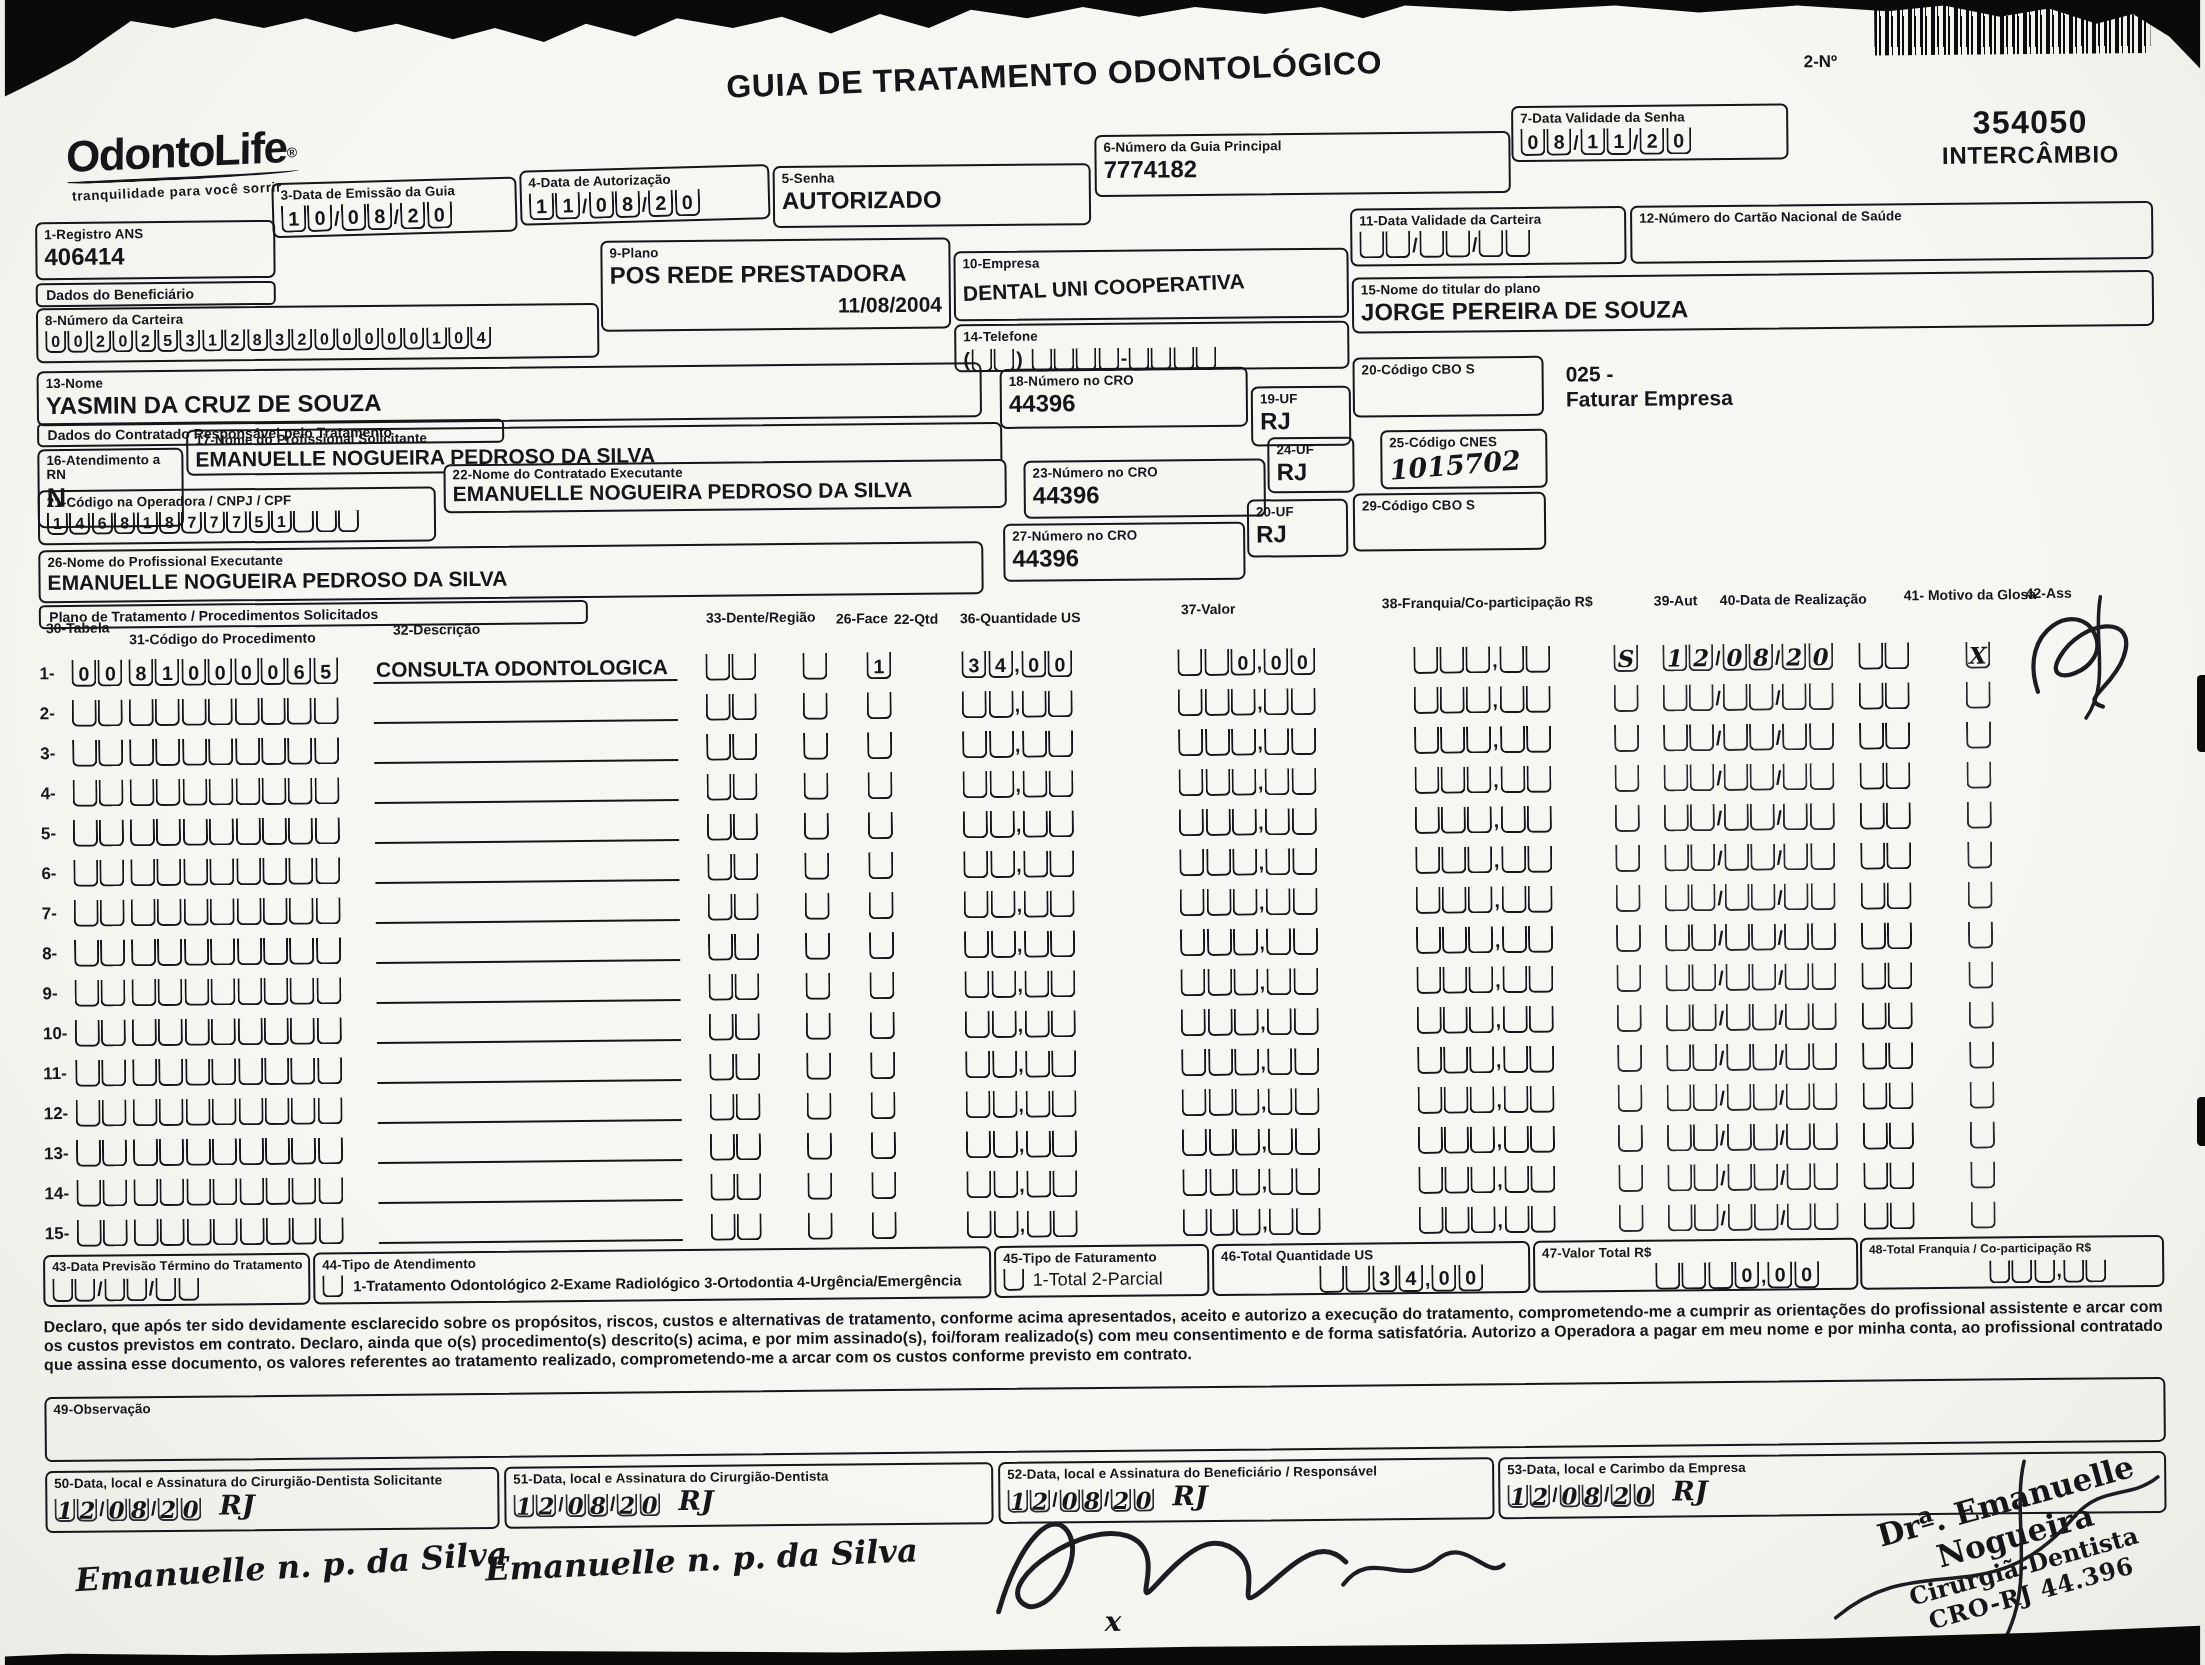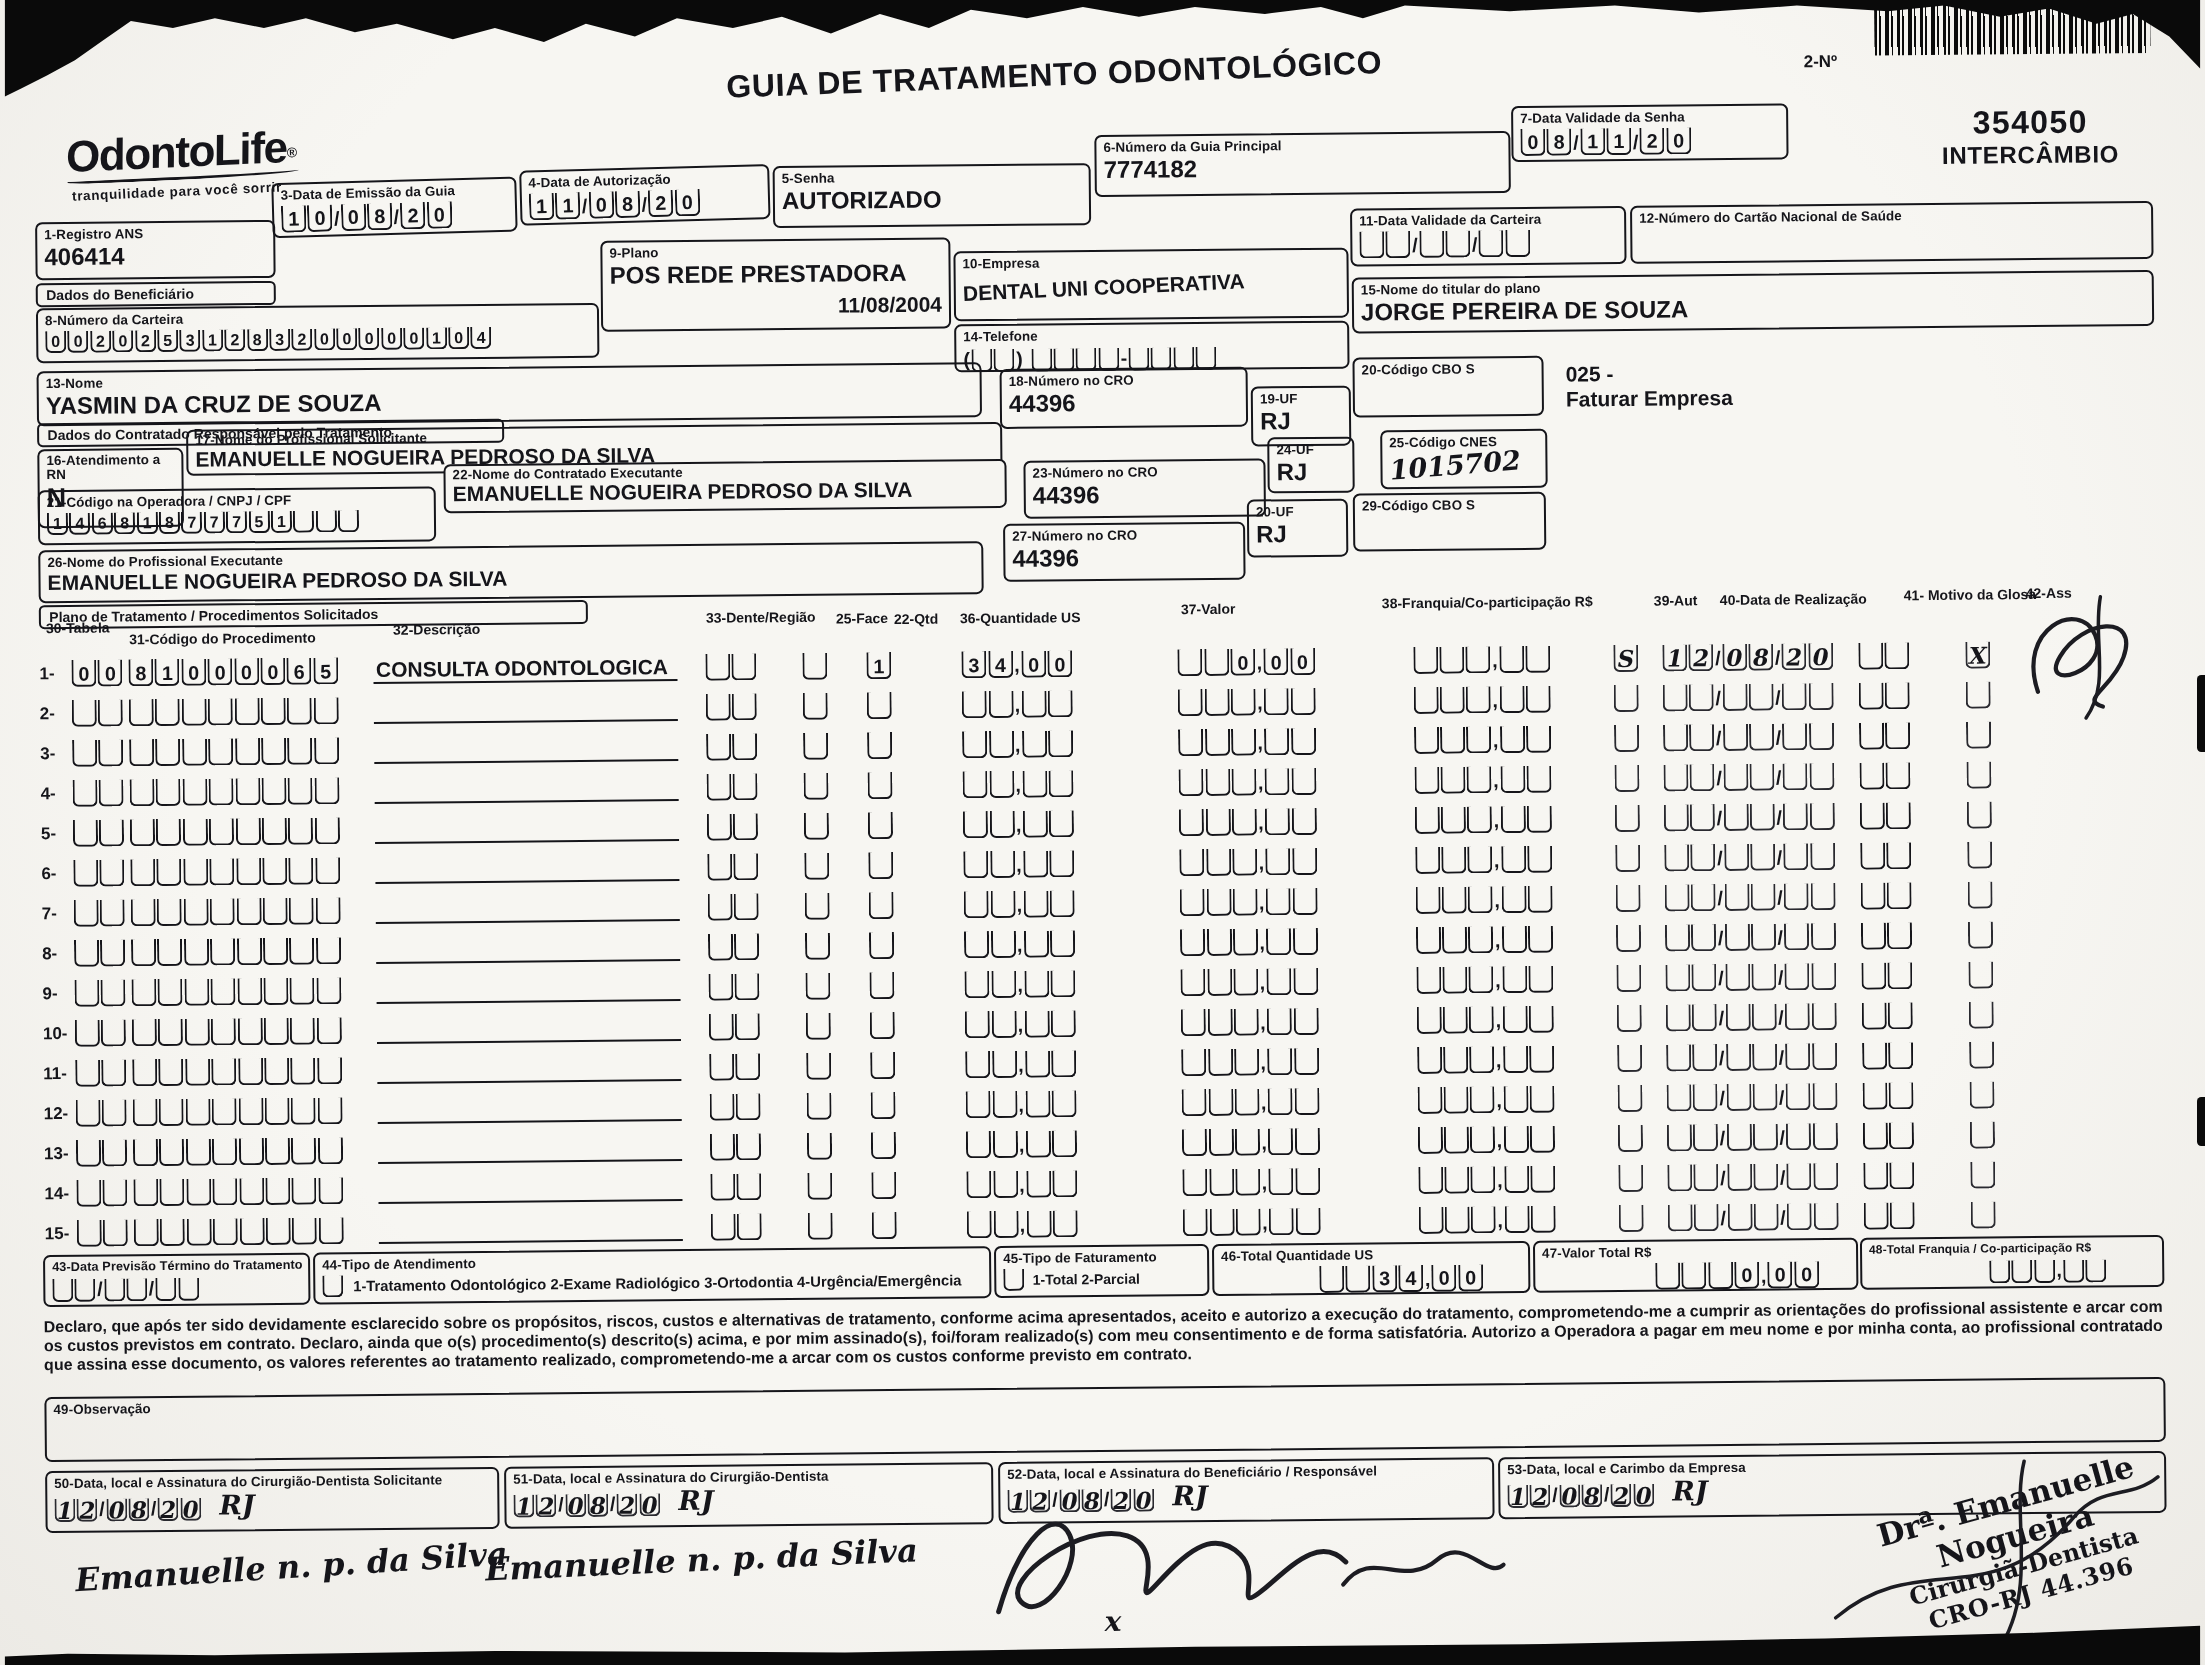--- a/index.html
+++ b/index.html
@@ -305,21 +305,21 @@
       <div class="flabel">29-Código CBO S</div>
       <div class="fvalue"></div>
     </div>
 
     <div class="sectionband" style="left:41px;top:595px;width:549px">Plano de Tratamento / Procedimentos Solicitados</div>
     <div class="thead">
       <span style="left:7px;top:12px">30-Tabela</span>
       <span style="left:90px;top:24px">31-Código do Procedimento</span>
       <span style="left:354px;top:17px">32-Descrição</span>
       <span style="left:667px;top:8.4px">33-Dente/Região</span>
-      <span style="left:797px;top:9.8px">25-Face</span>
+      <span style="left:797px;top:9.8px">26-Face</span>
       <span style="left:855px;top:11.3px">22-Qtd</span>
       <span style="left:921px;top:11.3px">36-Quantidade US</span>
       <span style="left:1142px;top:4.2px">37-Valor</span>
       <span style="left:1343px;top:0px">38-Franquia/Co-participação R$</span>
       <span style="left:1615px;top:0px">39-Aut</span>
       <span style="left:1681px;top:0px">40-Data de Realização</span>
       <span style="left:1865px;top:-2.8px">41- Motivo da Glosa</span>
       <span style="left:1987px;top:-4.2px">42-Ass</span>
     </div>
     <div id="proc-rows" class="proc-rows">
@@ -1416,21 +1416,21 @@
           </span>
         <span style="font-size:14.8px;font-weight:bold;white-space:nowrap;line-height:22.5px">1-Tratamento Odontológico  2-Exame Radiológico  3-Ortodontia  4-Urgência/Emergência</span>
       </div>
     </div>
     <div class="fbox" style="left:990px;top:1245px;width:215px;height:52px">
       <div class="flabel">45-Tipo de Faturamento</div>
       <div style="display:flex;align-items:flex-end;gap:8.4px">
         <span class="comb sm">
             <span class="cc"></span>
           </span>
-        <span style="font-size:14px;font-weight:bold;white-space:nowrap;line-height:22.5px">1-Total  2-Parcial</span>
+        <span style="font-size:18px;font-weight:normal;white-space:nowrap;line-height:22.5px">1-Total  2-Parcial</span>
       </div>
     </div>
     <div class="fbox" style="left:1208px;top:1245px;width:318px;height:52px">
       <div class="flabel">46-Total Quantidade US</div>
       <div class="comb" style="margin-left:98px">
           <span class="cc"></span>
           <span class="cc"></span>
           <span class="cc">3</span>
           <span class="cc">4</span>
           <span class="cs">,</span>

